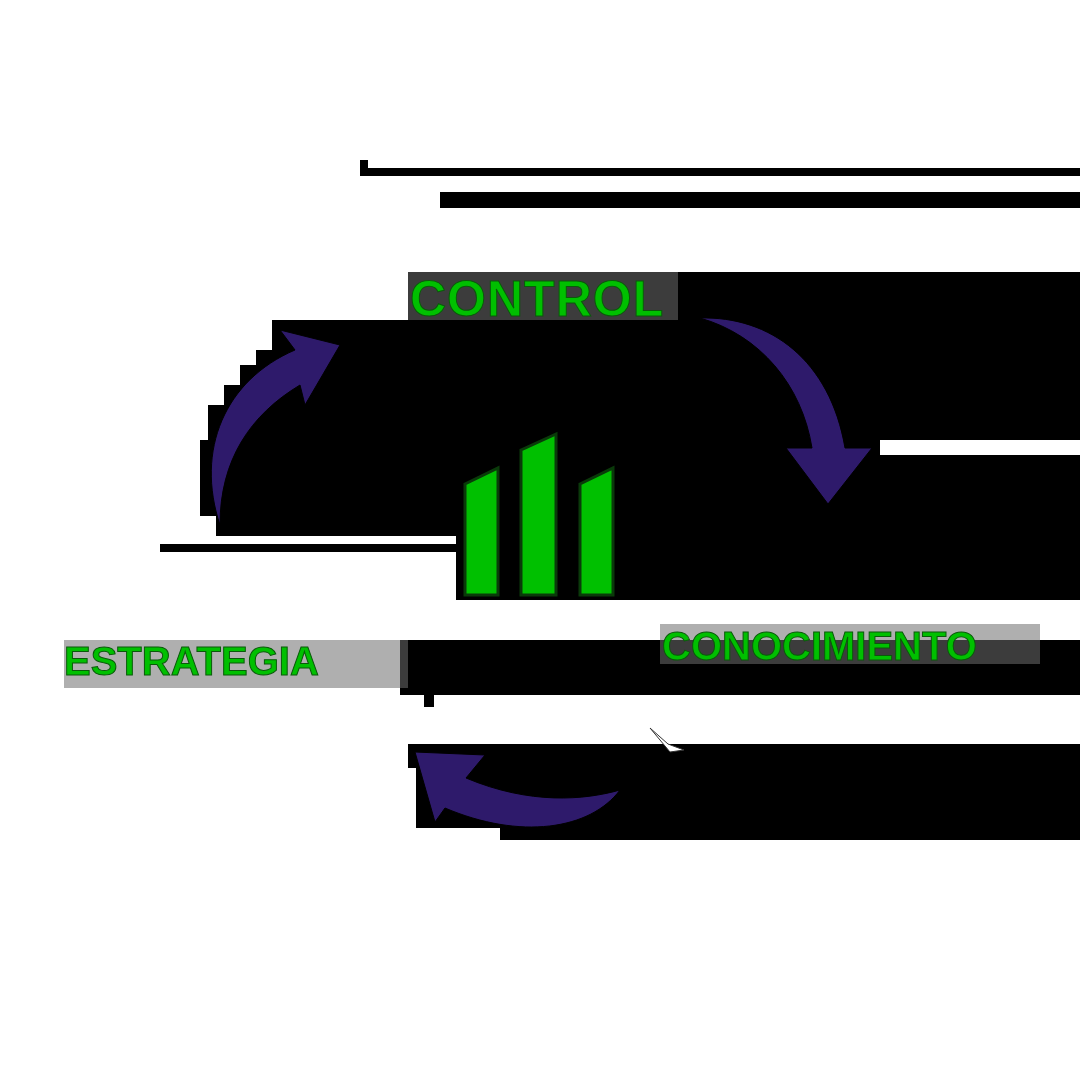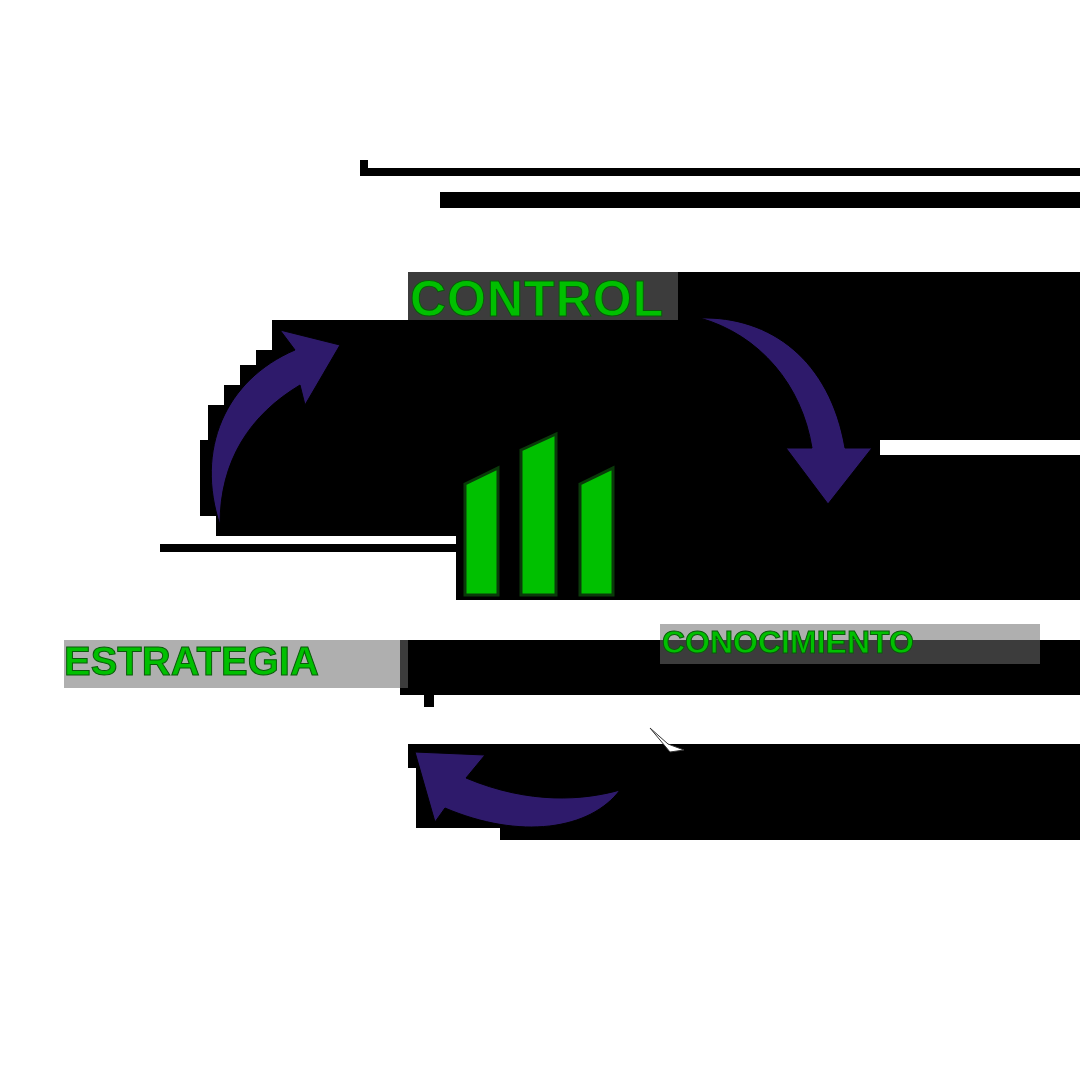--- a/index.html
+++ b/index.html
@@ -44,21 +44,21 @@
 <div class="blk" style="left:424px;top:695px;width:10px;height:12px;"></div>
 
 <div class="blk" style="left:408px;top:744px;width:672px;height:24px;"></div>
 <div class="blk" style="left:416px;top:768px;width:664px;height:60px;"></div>
 <div class="blk" style="left:500px;top:828px;width:580px;height:12px;"></div>
 
 <div class="label-bg" style="left:408px;top:272px;width:270px;height:48px;opacity:0.55;"></div>
 <div class="label" style="left:410px;top:274px;font-size:50px;color:#00c000;">CONTROL</div>
 
 <div class="label-bg" style="left:660px;top:624px;width:380px;height:40px;opacity:0.55;"></div>
-<div class="label" style="left:662px;top:626px;font-size:32px;color:#00c000;letter-spacing:0px;">CONOCIMIENTO</div>
+<div class="label" style="left:662px;top:626px;font-size:40px;color:#00c000;letter-spacing:0px;">CONOCIMIENTO</div>
 
 <div class="label-bg" style="left:64px;top:640px;width:344px;height:48px;opacity:0.55;"></div>
 <div class="label" style="left:64px;top:641px;font-size:40px;color:#00c000;letter-spacing:0px;">ESTRATEGIA</div>
 
 <svg width="1080" height="1080" style="left:0;top:0;">
   <g stroke="#0a3a0a" stroke-width="3">
     <polygon points="465,484 498,468 498,595 465,595" fill="#00c000"></polygon>
     <polygon points="521,450 556,434 556,595 521,595" fill="#00c000"></polygon>
     <polygon points="580,484 613,468 613,595 580,595" fill="#00c000"></polygon>
   </g>

